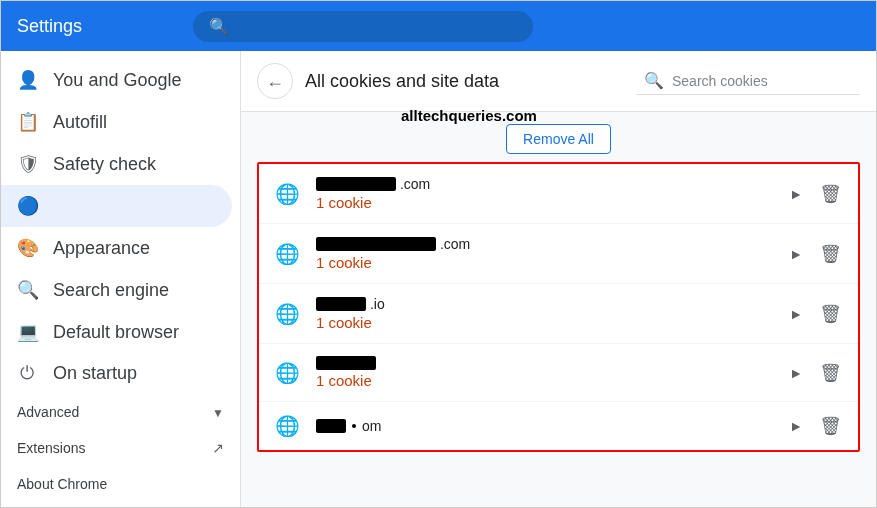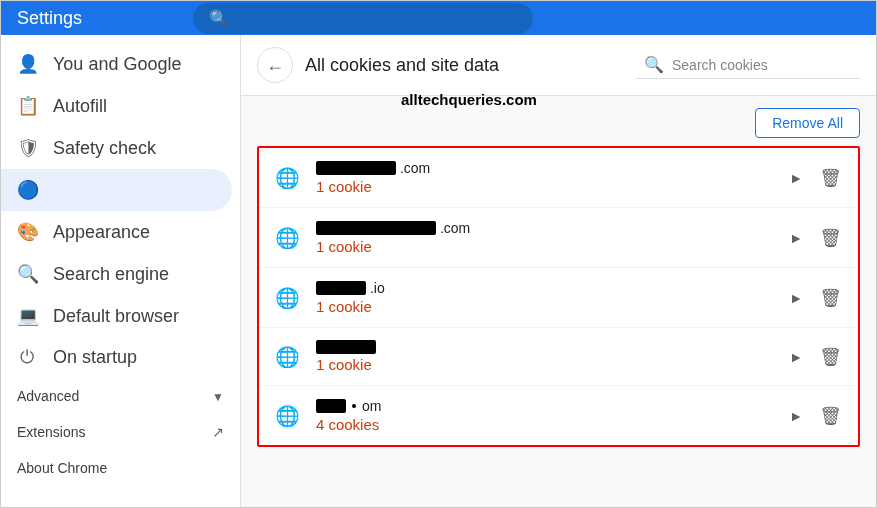--- a/index.html
+++ b/index.html
@@ -15,21 +15,21 @@
       width: 877px;
       height: 508px;
       display: flex;
       flex-direction: column;
       border: 1px solid #ccc;
     }
 
     
     .top-bar {
       background: #1a73e8;
-      height: 34px;
+      height: 50px;
       display: flex;
       align-items: center;
       padding: 0 16px;
       gap: 16px;
       flex-shrink: 0;
     }
 
     .top-bar-title {
       color: white;
       font-size: 18px;
@@ -199,21 +199,21 @@
 
     
     .inner-content {
       flex: 1;
       padding: 8px 16px 16px 16px;
       overflow-y: auto;
     }
 
     .remove-all-row {
       display: flex;
-      justify-content: flex-end;
+      justify-content: center;
       margin-bottom: 8px;
       padding-top: 4px;
     }
 
     .remove-all-btn {
       border: 1px solid #1a73e8;
       background: white;
       color: #1a73e8;
       padding: 6px 16px;
       border-radius: 4px;
@@ -461,21 +461,20 @@
           </div>
 
           <div class="cookie-item">
             <span class="globe-icon">🌐</span>
             <div class="site-info">
               <div class="site-name">
                 <span class="redacted-block" style="width:30px;"></span>
                 <span style="display:inline-block;width:4px;height:4px;background:black;border-radius:50%;margin: 0 2px; vertical-align:middle;"></span>
                 <span>om</span>
               </div>
-              <div class="site-count">4 cookies</div>
             </div>
             <div class="actions">
               <span class="chevron-icon">►</span>
               <span class="delete-icon">🗑</span>
             </div>
           </div>
 
         </div>
       </div>
     </div>

